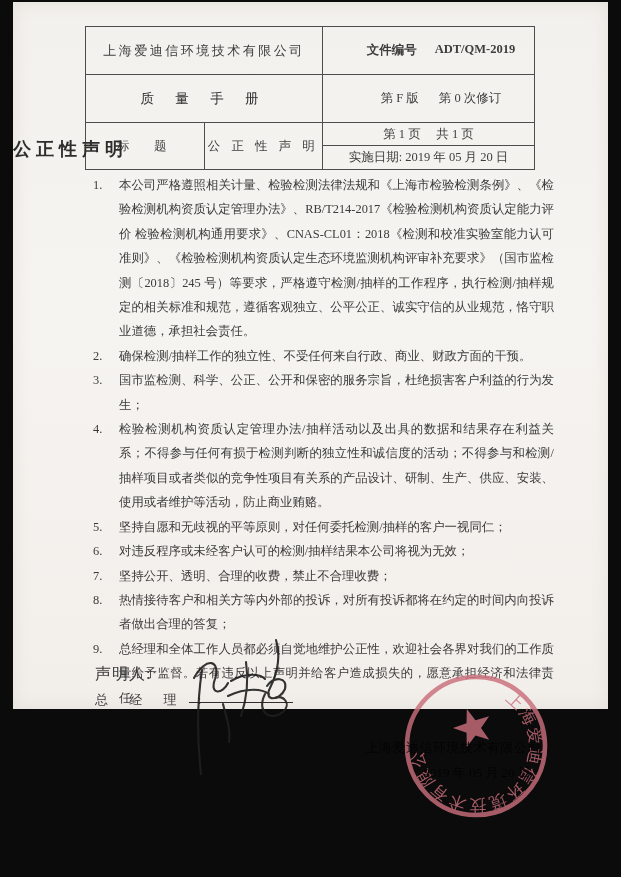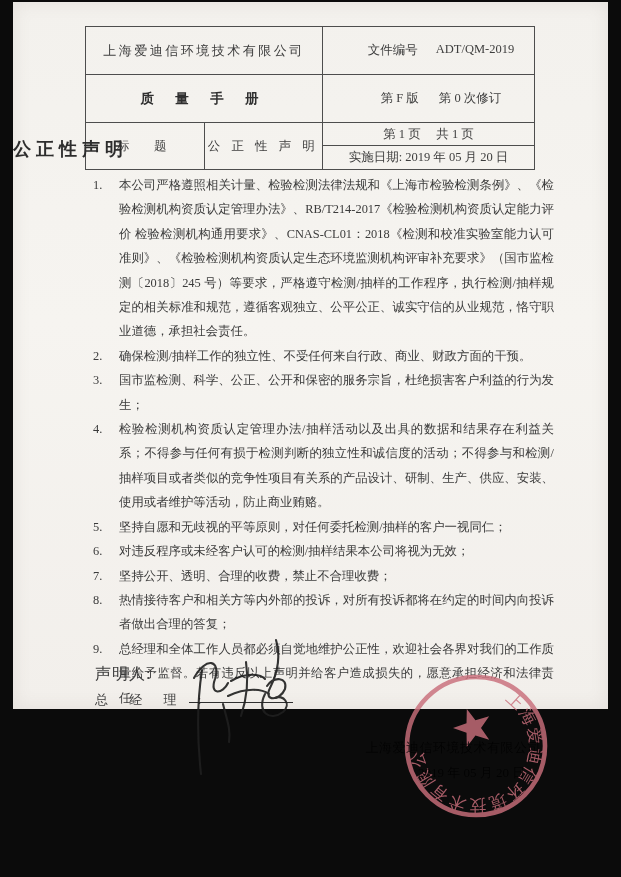--- a/index.html
+++ b/index.html
@@ -19,21 +19,21 @@
   table.hdr {
     position:absolute; left:72px; top:24px; width:449px;
     border-collapse:collapse; table-layout:fixed;
     font-size:12.5px; color:#3e3e3e;
   }
   table.hdr td {
     border:1.3px solid #4d4d4d; text-align:center; vertical-align:middle;
     padding:0; overflow:hidden; white-space:pre;
   }
   .cell-company { letter-spacing:2.5px; font-size:13px; }
-  .cell-manual  { font-weight:bold; letter-spacing:9px; font-size:13.5px; color:#2f2f2f; }
+  .cell-manual  { font-weight:normal; letter-spacing:9px; font-size:13.5px; color:#2f2f2f; }
   .cell-titlelabel { letter-spacing:6px; }
   .cell-titleval { letter-spacing:4px; }
   .kv { display:inline-flex; gap:18px; justify-content:center; }
   
   .doc-title {
     position:absolute; left:0; top:135px; width:100%;
     text-align:left; font-size:18px; font-weight:bold;
     letter-spacing:5px; color:#2d2d2d;
   }
   
@@ -50,34 +50,34 @@
   .sig-line { position:absolute; left:176px; top:700px; width:104px; height:1.4px; background:#2e2e2e; z-index:3; }
   .sig-svg { position:absolute; left:158px; top:632px; z-index:4; }
   
   .stamp-svg { position:absolute; left:388px; top:669px; z-index:2; opacity:.82; }
   .stamp-company {
     position:absolute; left:340px; top:737px; width:188px; text-align:right;
     font-size:13px; letter-spacing:.5px; color:#2e2e2e; z-index:3;
     mix-blend-mode:multiply; white-space:pre;
   }
   .stamp-date {
-    position:absolute; left:405px; top:762px; width:118px; 
+    position:absolute; left:405px; top:762px; width:118px; text-align:center;
     font-size:13px; color:#2e2e2e; z-index:3; mix-blend-mode:multiply; white-space:pre;
   }
 </style>
 </head>
 <body>
 
 <div class="page">
 
   <table class="hdr">
     <tbody>
         <tr style="height:25px;">
       <td colspan="2" class="cell-company" style="width:237px;">上海爱迪信环境技术有限公司</td>
-      <td style="width:212px;">
+      <td style="width:212px;font-weight:bold;">
         <span class="kv">
           <span>文件编号</span>
           <span>ADT/QM-2019</span>
         </span>
       </td>
     </tr>
     <tr style="height:23px;">
       <td colspan="2" class="cell-manual">质 量 手 册</td>
       <td>
         <span class="kv" style="gap:20px;">

